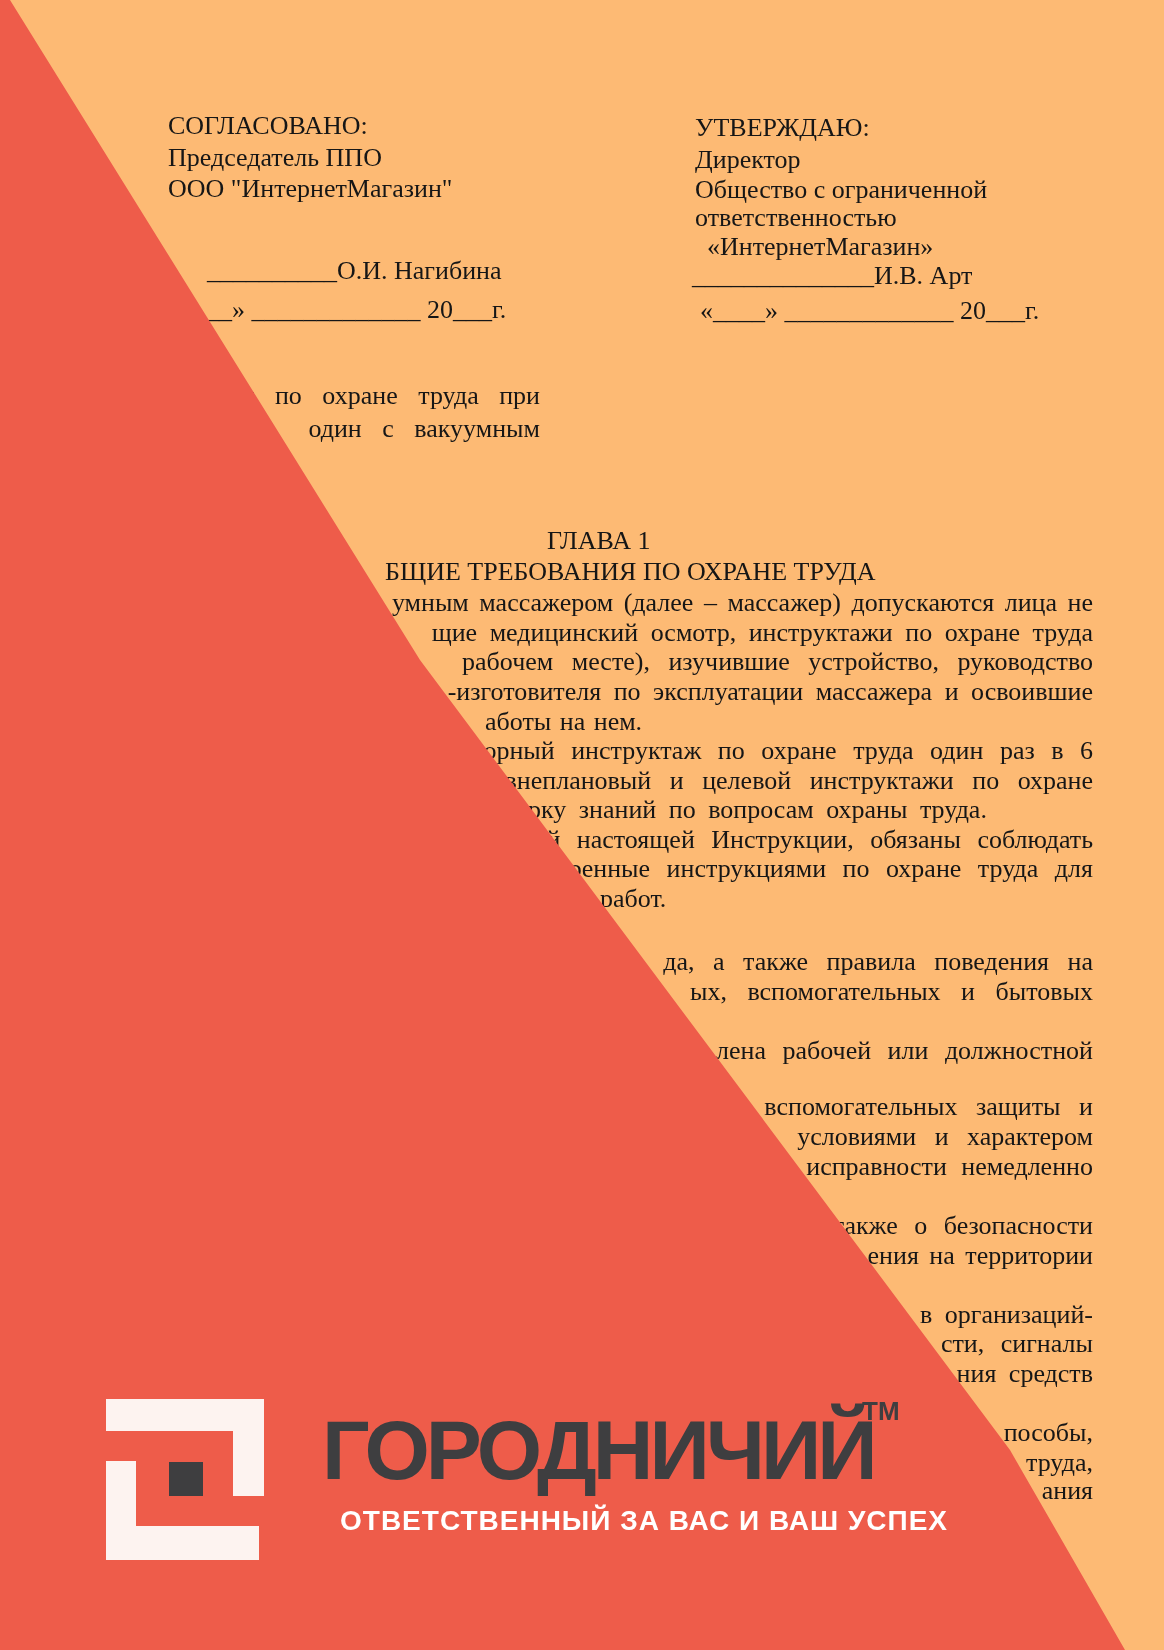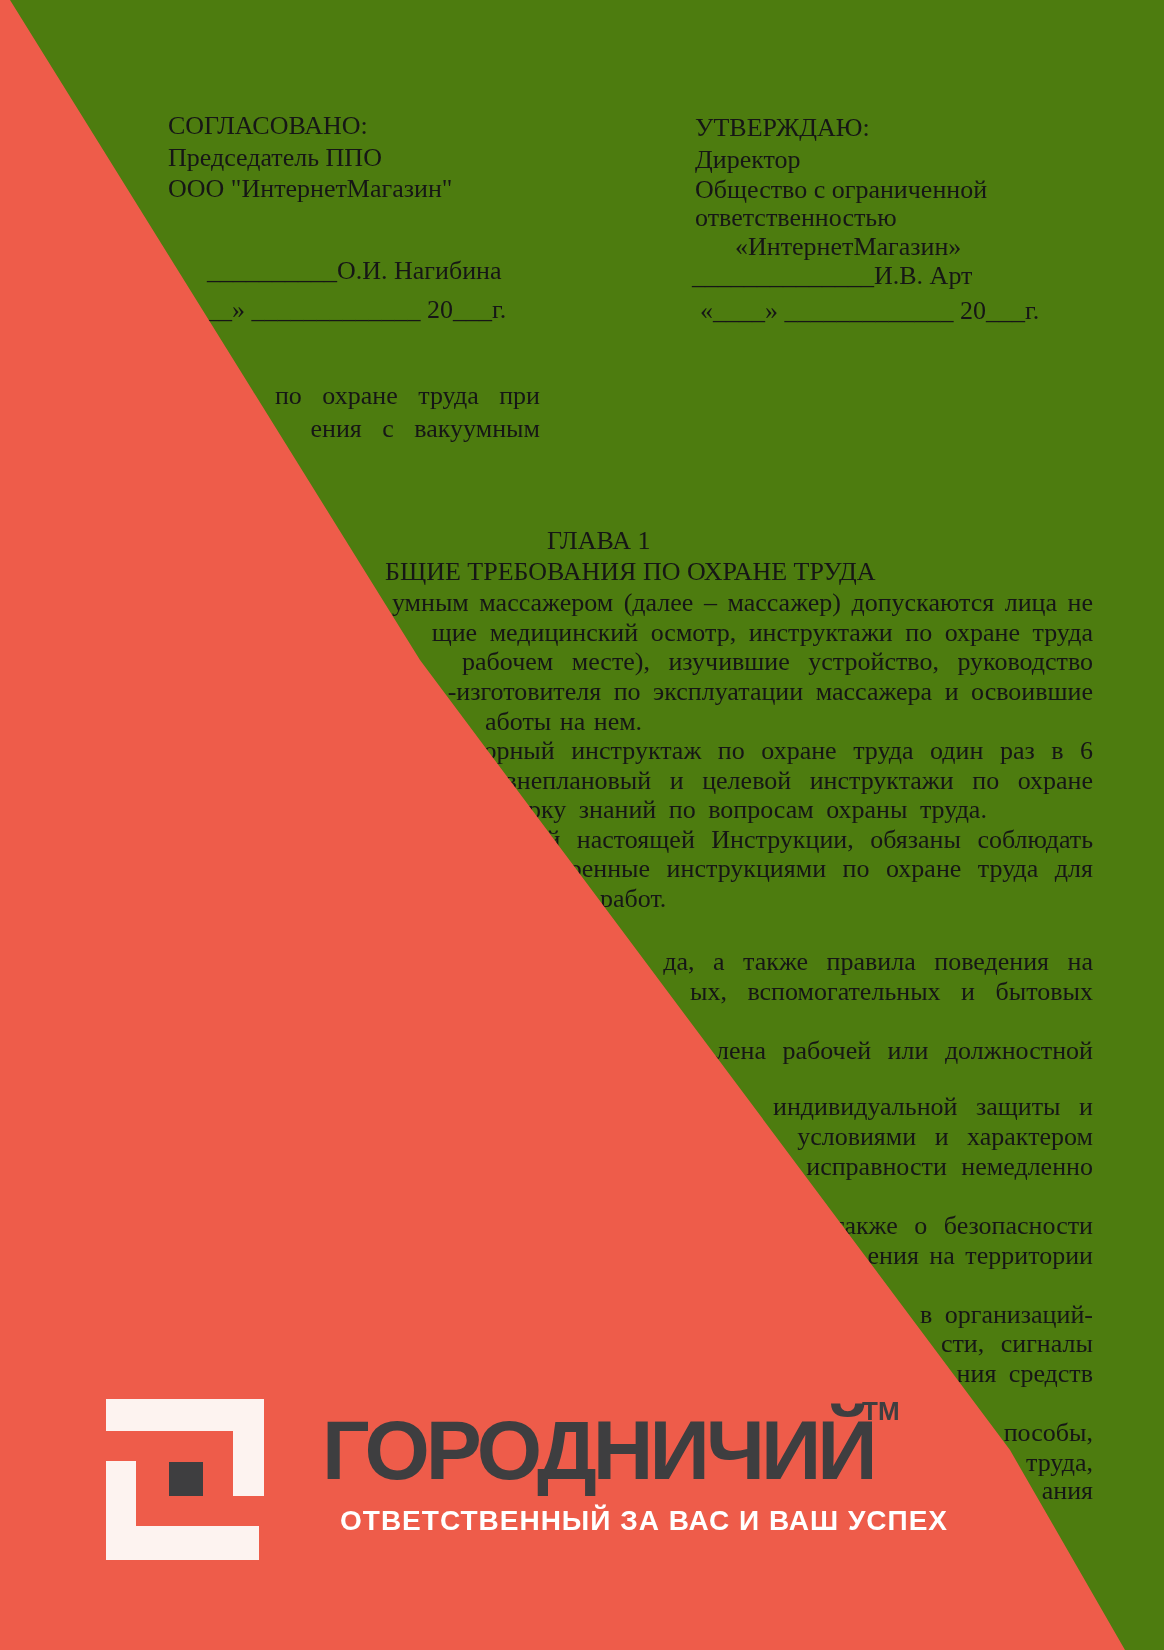--- a/index.html
+++ b/index.html
@@ -1,16 +1,16 @@
 <!DOCTYPE html>
 <html><head>
 <meta charset="utf-8">
 <style>
   html,body{margin:0;padding:0;background:#888;}
-  .page{position:relative;width:1164px;height:1650px;background:#4d7c0f;overflow:hidden;
+  .page{position:relative;width:1164px;height:1650px;background:#fdba74;overflow:hidden;
         font-family:"Liberation Serif",serif;}
   .t{position:absolute;font-size:26px;line-height:30px;color:#161616;white-space:nowrap;}
   .r{right:71px;text-align:right;}
   .title-frag{right:624px;text-align:right;word-spacing:14px;}
   
   .overlay{position:absolute;left:0;top:0;width:1164px;height:1650px;background:#EE5C4A;
            clip-path:polygon(0 0,10px 0,420px 660px,1010px 1450px,1125px 1650px,0 1650px);}
   .logo-icon{position:absolute;left:106px;top:1399px;width:161px;height:161px;}
   .logo-word{position:absolute;left:322px;top:1408px;font-family:"Liberation Sans",sans-serif;
              font-weight:bold;font-size:84px;line-height:84px;letter-spacing:-4px;color:#3E3E40;white-space:nowrap;}
@@ -27,45 +27,45 @@
   <div class="t" style="left:168px;top:111px">СОГЛАСОВАНО:</div>
   <div class="t" style="left:168px;top:143px">Председатель ППО</div>
   <div class="t" style="left:168px;top:174px">ООО "ИнтернетМагазин"</div>
   <div class="t" style="left:207px;top:256px">__________О.И. Нагибина</div>
   <div class="t" style="left:180px;top:295px">«___» _____________ 20___г.</div>
 
   <div class="t" style="left:695px;top:113px">УТВЕРЖДАЮ:</div>
   <div class="t" style="left:695px;top:145px">Директор</div>
   <div class="t" style="left:695px;top:175px">Общество с ограниченной</div>
   <div class="t" style="left:695px;top:203px">ответственностью</div>
-  <div class="t" style="left:735px;top:232px">«ИнтернетМагазин»</div>
+  <div class="t" style="left:707px;top:232px">«ИнтернетМагазин»</div>
   <div class="t" style="left:692px;top:261px">______________И.В. Арт</div>
   <div class="t" style="left:700px;top:296px">«____» _____________ 20___г.</div>
 
   <div class="t title-frag" style="top:381px">я по охране труда при</div>
-  <div class="t title-frag" style="top:414px">ения с вакуумным</div>
+  <div class="t title-frag" style="top:414px">один с вакуумным</div>
 
   <div class="t" style="left:547px;top:526px">ГЛАВА 1</div>
   <div class="t" style="left:385px;top:557px">БЩИЕ ТРЕБОВАНИЯ ПО ОХРАНЕ ТРУДА</div>
 
   <div class="t r" style="top:588px;word-spacing:4px">умным массажером (далее – массажер) допускаются лица не</div>
   <div class="t r" style="top:647px;word-spacing:12px">рабочем месте), изучившие устройство, руководство</div>
   <div class="t r" style="top:618px;word-spacing:6px">щие медицинский осмотр, инструктажи по охране труда</div>
   <div class="t r" style="top:677px;word-spacing:6px">-изготовителя по эксплуатации массажера и освоившие</div>
   <div class="t" style="left:485px;top:707px;word-spacing:2px">аботы на нем.</div>
   <div class="t r" style="top:736px;word-spacing:10px">орный инструктаж по охране труда один раз в 6</div>
   <div class="t r" style="top:766px;word-spacing:12px">внеплановый и целевой инструктажи по охране</div>
   <div class="t" style="left:528px;top:795px;word-spacing:6px">рку знаний по вопросам охраны труда.</div>
   <div class="t r" style="top:825px;word-spacing:10px">й настоящей Инструкции, обязаны соблюдать</div>
   <div class="t r" style="top:854px;word-spacing:10px">ренные инструкциями по охране труда для</div>
   <div class="t" style="left:600px;top:884px">работ.</div>
   <div class="t r" style="top:947px;word-spacing:12px">да, а также правила поведения на</div>
   <div class="t r" style="top:977px;word-spacing:14px">ых, вспомогательных и бытовых</div>
   <div class="t r" style="top:1036px;word-spacing:10px">лена рабочей или должностной</div>
-  <div class="t r" style="top:1092px;word-spacing:12px">индивидуальной защиты и</div>
+  <div class="t r" style="top:1092px;word-spacing:12px">вспомогательных защиты и</div>
   <div class="t r" style="top:1122px;word-spacing:12px">условиями и характером</div>
   <div class="t r" style="top:1152px;word-spacing:8px">исправности немедленно</div>
   <div class="t r" style="top:1211px;word-spacing:10px">также о безопасности</div>
   <div class="t r" style="top:1241px;word-spacing:4px">ения на территории</div>
   <div class="t r" style="top:1300px;word-spacing:6px">в организаций-</div>
   <div class="t r" style="top:1329px;word-spacing:10px">сти, сигналы</div>
   <div class="t r" style="top:1359px;word-spacing:6px">ния средств</div>
   <div class="t r" style="top:1418px">пособы,</div>
   <div class="t r" style="top:1448px">труда,</div>
   <div class="t r" style="top:1476px">ания</div>

